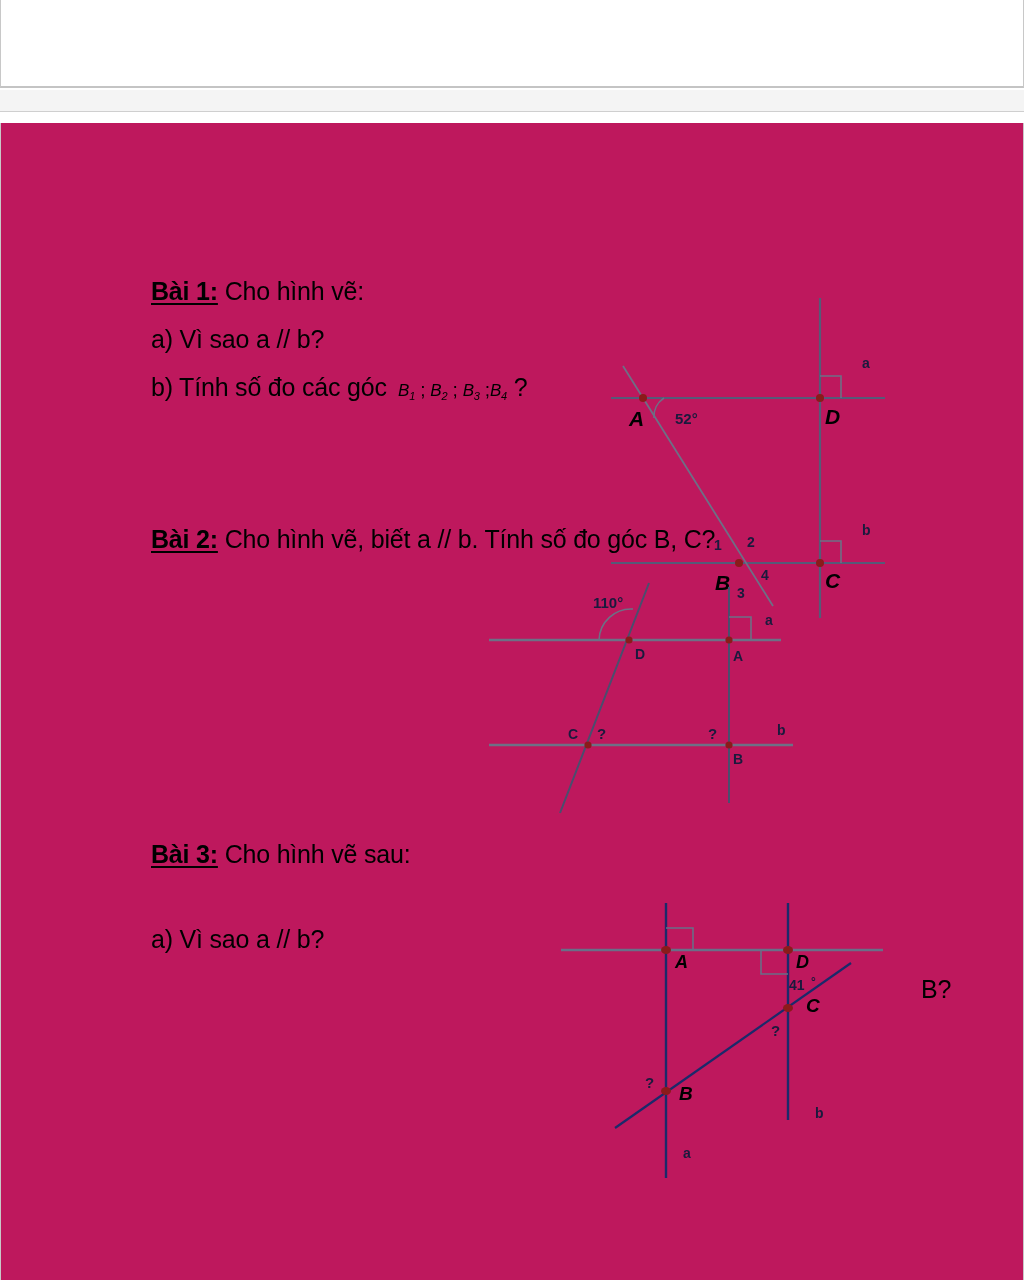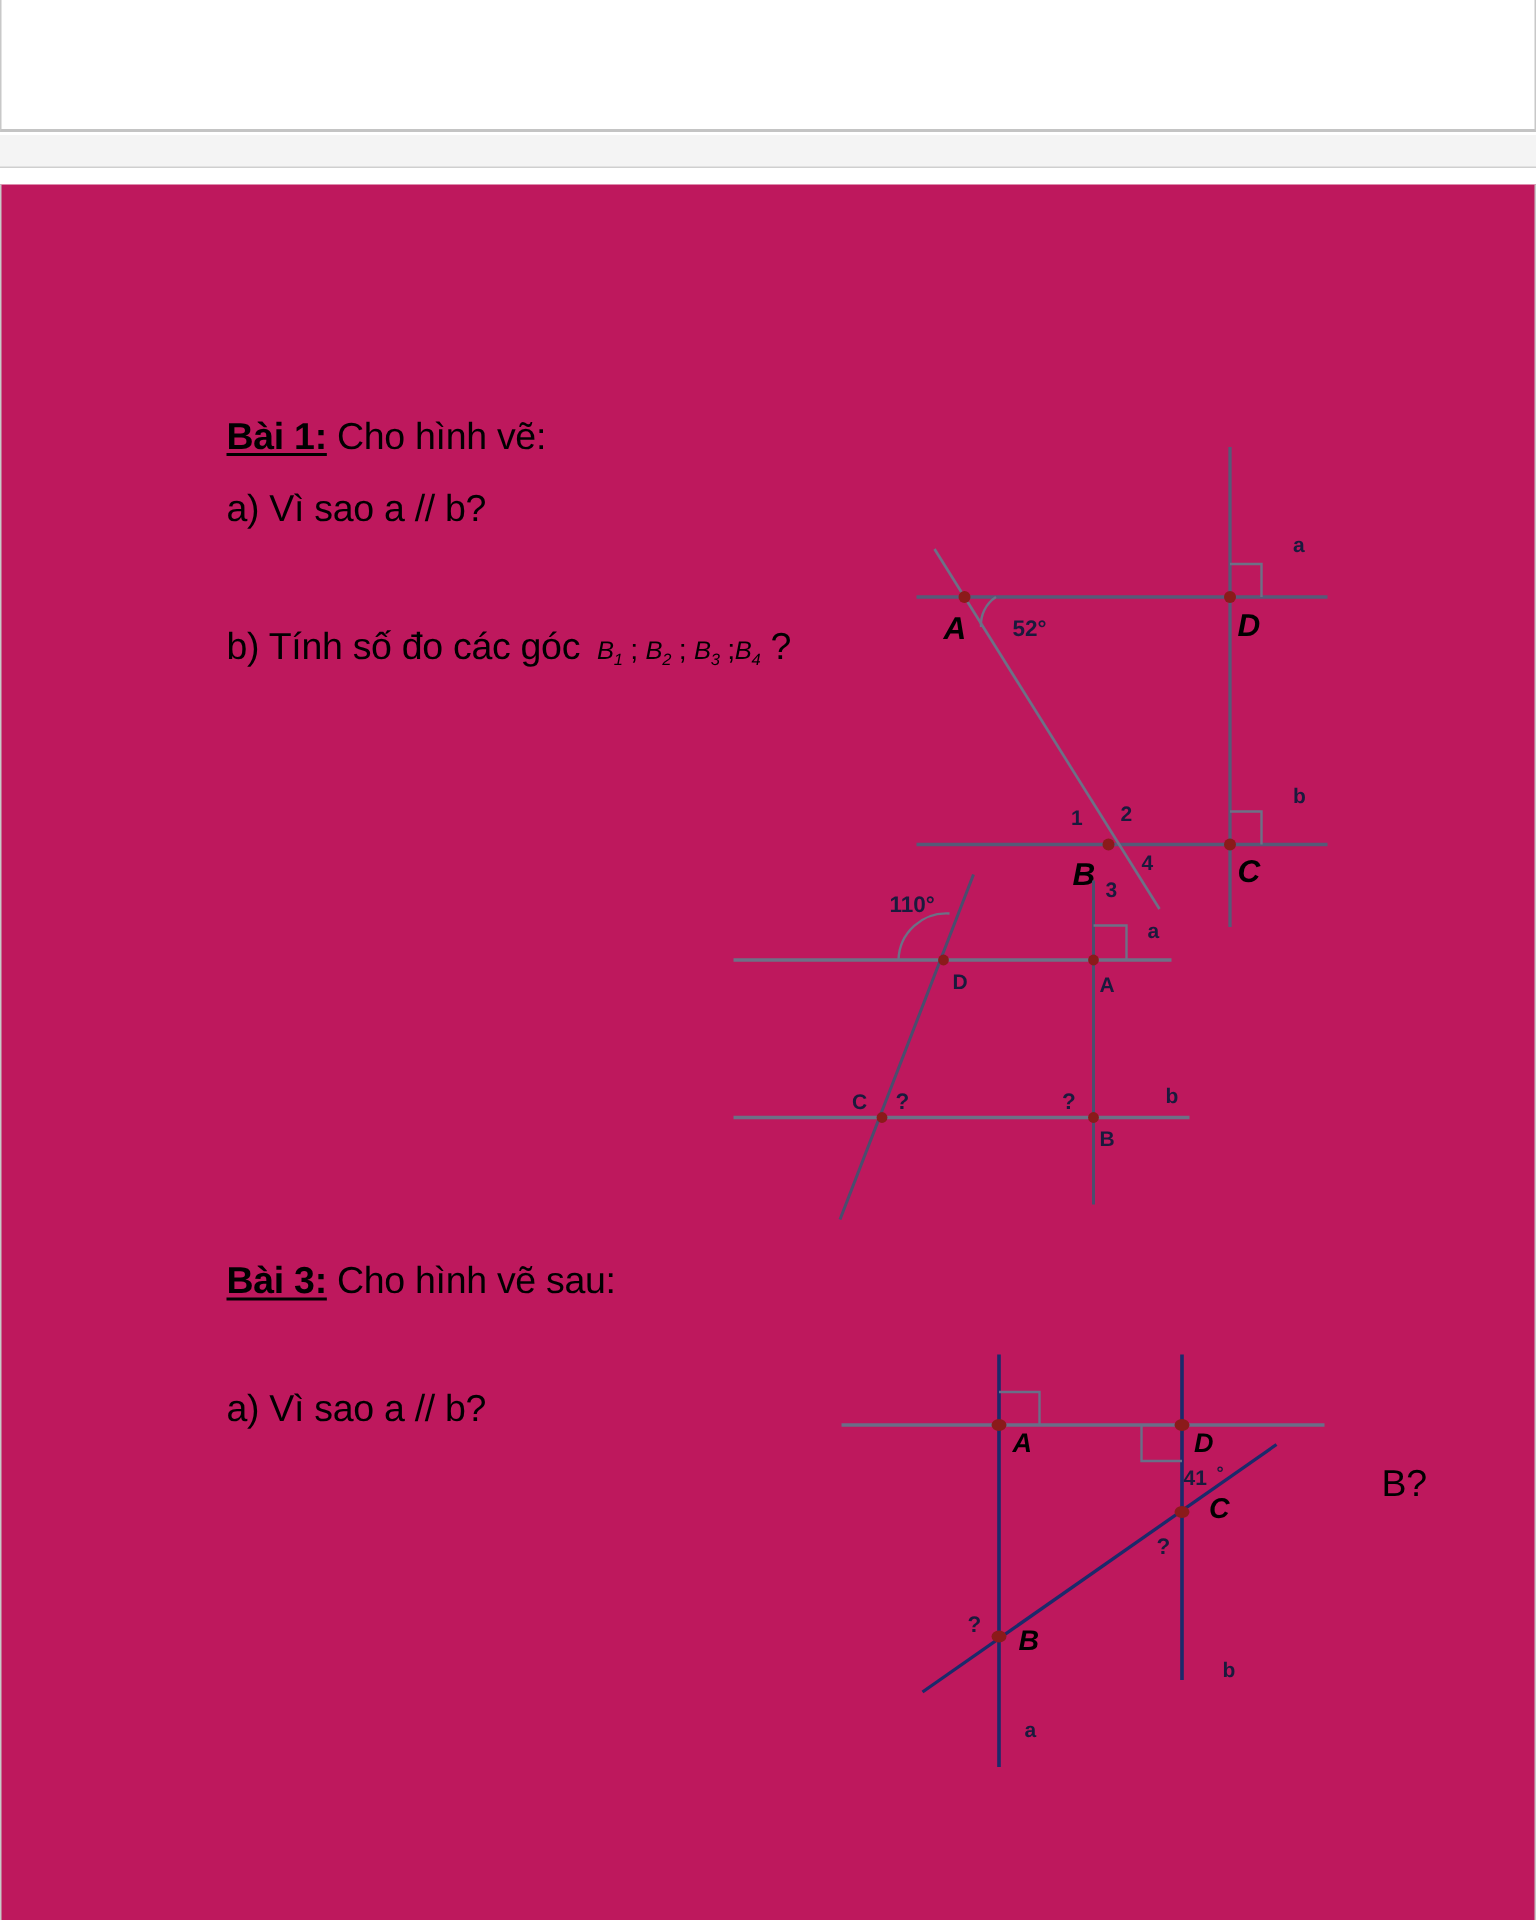--- a/index.html
+++ b/index.html
@@ -58,21 +58,21 @@
 
   <div class="page-sheet">
 
     <div class="doc-text" style="left:150px;top:155px;">
       <span class="lbl-bold">Bài 1:</span>
       <span>Cho hình vẽ:</span>
     </div>
 
     <div class="doc-text" style="left:150px;top:203px;">a) Vì sao a // b?</div>
 
-    <div class="doc-text" style="left:150px;top:251px;margin-top:44px;">
+    <div class="doc-text" style="left:150px;top:251px;">
       <span>b) Tính số đo các góc</span>
       <span class="ang-sub">&nbsp;<i>B</i><sub>1</sub></span><span style="font-size:19px;">&nbsp;;&nbsp;</span><span class="ang-sub"><i>B</i><sub>2</sub></span><span style="font-size:19px;">&nbsp;;&nbsp;</span><span class="ang-sub"><i>B</i><sub>3</sub></span><span style="font-size:19px;">&nbsp;;</span><span class="ang-sub"><i>B</i><sub>4</sub></span>
       <span>?</span>
     </div>
 
     <div class="figure" style="left:600px;top:165px;">
       <svg width="300" height="225" viewBox="0 0 300 225">
 
         <line x1="10" y1="110" x2="284" y2="110" stroke="#565a78" stroke-width="2.2"></line>
 
@@ -100,20 +100,24 @@
         <text class="fig-txt-b" x="261" y="80" font-size="14">a</text>
         <text class="fig-txt-b" x="261" y="247" font-size="14">b</text>
         <text class="fig-txt-b" x="74" y="136" font-size="15">52°</text>
         <text class="fig-txt-b" x="113" y="262" font-size="14">1</text>
         <text class="fig-txt-b" x="146" y="259" font-size="14">2</text>
         <text class="fig-txt-b" x="136" y="310" font-size="14">3</text>
         <text class="fig-txt-b" x="160" y="292" font-size="14">4</text>
       </svg>
     </div>
 
+    <div class="doc-text" style="left:150px;top:403px;">
+      <span class="lbl-bold">Bài 2:</span>
+      <span>Cho hình vẽ, biết a // b. Tính số đo góc B, C?</span>
+    </div>
 
     <div class="figure" style="left:480px;top:452px;">
       <svg width="320" height="250" viewBox="0 0 320 250">
 
         <line x1="8" y1="65" x2="300" y2="65" stroke="#6d7086" stroke-width="2.4"></line>
 
         <line x1="8" y1="170" x2="312" y2="170" stroke="#6d7086" stroke-width="2.4"></line>
 
         <line x1="168" y1="8" x2="79" y2="238" stroke="#4a4e6e" stroke-width="2"></line>
 

